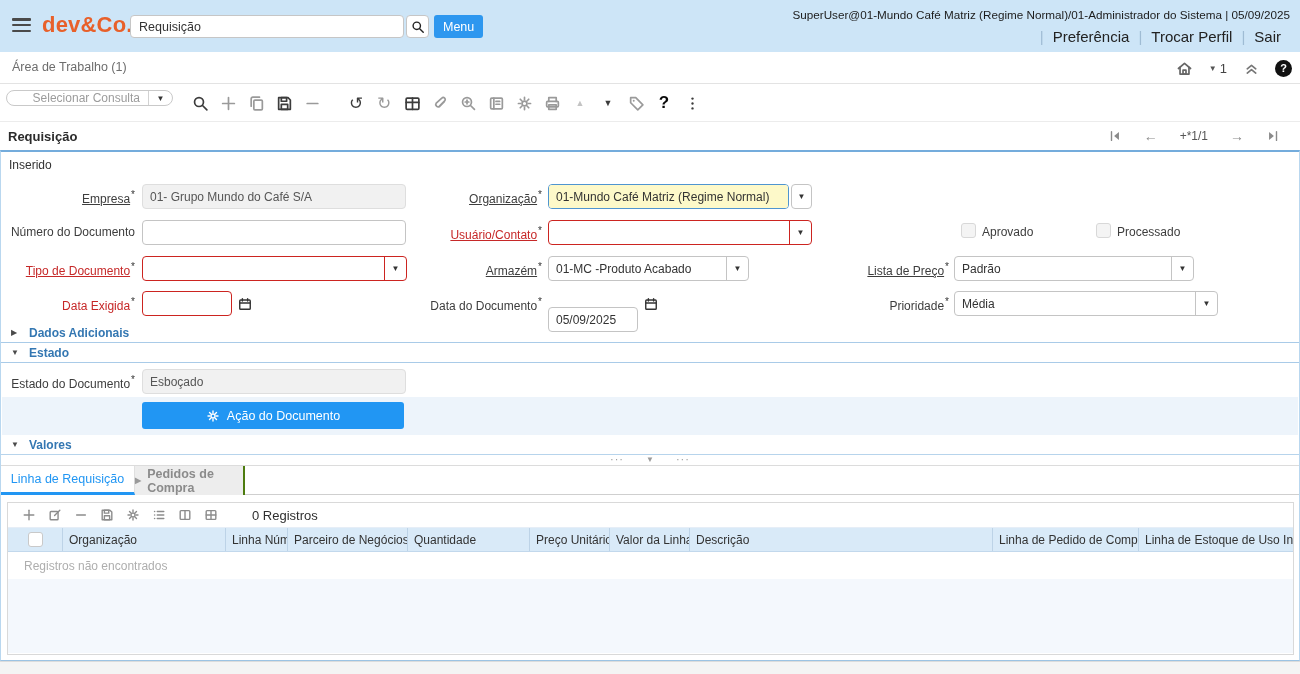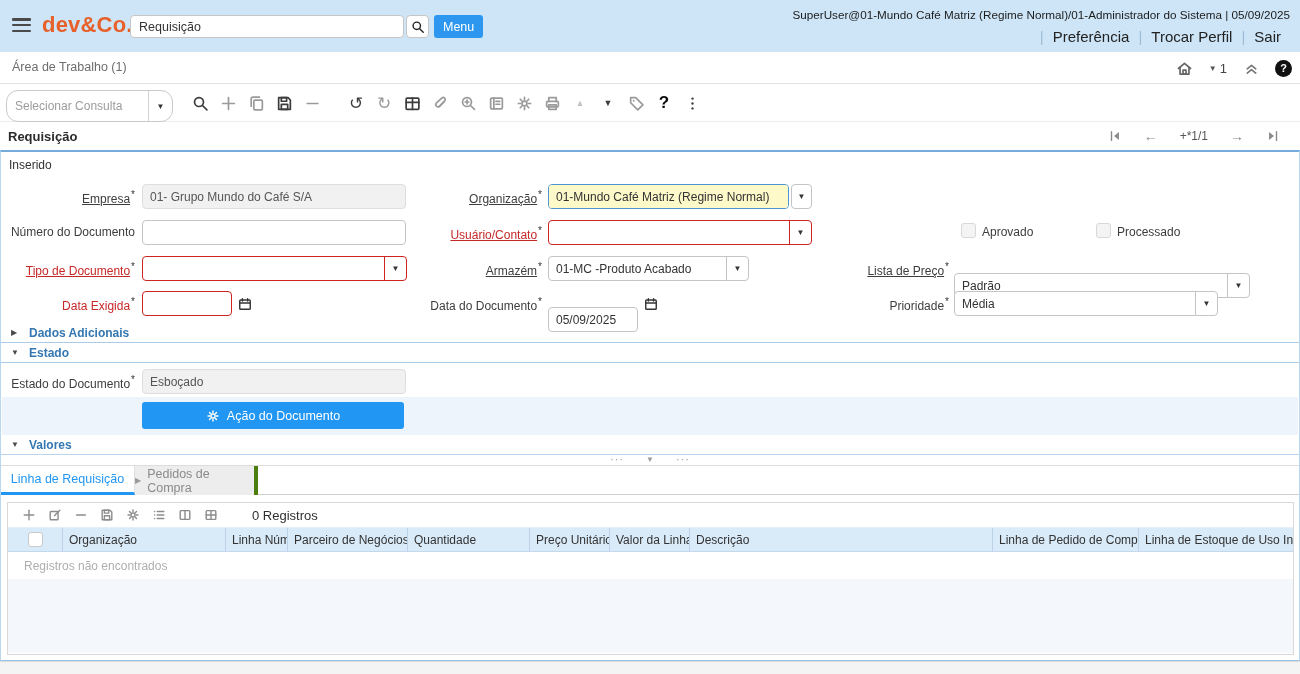--- a/index.html
+++ b/index.html
@@ -37,22 +37,22 @@
   .closex::after { content:"×"; }
   .striptools { position:absolute; right:8px; top:0; height:32px; display:flex; align-items:center; gap:10px; }
   .navcountwrap { display:flex; align-items:center; gap:3px; color:#444; font-size:13px; cursor:pointer; }
   .minicaret { font-size:8px; color:#555; }
   .minicaret::after { content:"▼"; }
   .helpbadge { width:17px; height:17px; border-radius:50%; background:#111; color:#fff; font-weight:bold;
     font-size:11px; display:flex; align-items:center; justify-content:center; cursor:pointer; }
   .helpbadge::after { content:"?"; }
   
   .toolbar { position:absolute; left:0; top:84px; width:1300px; height:38px; background:#fff; border-bottom:1px solid #ececec; }
-  .selconsulta { position:absolute; left:6px; top:6px; width:167px; height:32px; border:1px solid #c9c9c9; border-radius:12px;
-    display:flex; align-items:center; background:#fff; cursor:pointer; }
+  .selconsulta { position:absolute; left:6px; top:6px; width:167px; height:16px; border:1px solid #c9c9c9; border-radius:12px;
+    display:flex; align-items:center; background:#fff; cursor:pointer;text-align:right; }
   .selconsulta .ph { flex:1; padding:0 8px; color:#9c9c9c; font-size:12px; white-space:nowrap; overflow:hidden; }
   .selconsulta .car { width:24px; align-self:stretch; border-left:1px solid #d2d2d2; display:flex; align-items:center; justify-content:center; font-size:8px; color:#333; }
   .selconsulta .car::after { content:"▼"; }
   .tbicons { position:absolute; left:186px; top:5px; display:flex; align-items:center; }
   .icbtn { width:28px; height:28px; display:flex; align-items:center; justify-content:center; cursor:pointer; background:none; border:none; }
   .gap { width:16px; }
   .ic-dark { color:#3c3c3c; } .ic-gray { color:#9a9a9a; } .ic-light { color:#c3c3c3; } .ic-black { color:#0a0a0a; }
   .svgic { width:17px; height:17px; display:block; fill:none; stroke:currentColor; stroke-width:1.6; stroke-linecap:round; stroke-linejoin:round; }
   .svgsm { width:14px; height:14px; display:block; fill:none; stroke:currentColor; stroke-width:1.6; stroke-linecap:round; stroke-linejoin:round; }
   .gl { font-size:17px; line-height:1; }
@@ -106,21 +106,21 @@
     border:none; border-radius:3px; font-family:inherit; font-size:12.5px; display:flex; align-items:center; justify-content:center; gap:7px; cursor:pointer; }
   .splitter { position:absolute; left:0; top:301px; width:1298px; height:12px; display:flex; align-items:center; justify-content:center; gap:22px; color:#9b9b9b; }
   .sdots { font-size:11px; letter-spacing:1px; cursor:pointer; }
   .sdots::after { content:"···"; }
   .scaret { font-size:8px; cursor:pointer; }
   .scaret::after { content:"▼"; }
   
   .childtabs { position:absolute; left:0; top:313px; width:1298px; height:30px; border-top:1px solid #dcdcdc; border-bottom:1px solid #cfcfcf; background:#fff; }
   .ctab { position:absolute; top:0; height:29px; display:flex; align-items:center; justify-content:center; gap:6px; font-size:12.5px; cursor:pointer; }
   .ctab.active { left:0; width:134px; color:#2196f3; background:#fff; border-right:1px solid #e0e0e0; border-bottom:3px solid #2196f3; }
-  .ctab.inactive { left:134px; width:123px; color:#8b8b8b; background:#ededed; border-right:4px solid #4d7c0f; }
+  .ctab.inactive { left:134px; width:110px; color:#8b8b8b; background:#ededed; border-right:2px solid #4d7c0f;font-weight:bold; }
   .ctab .pre { font-size:8px; color:#9a9a9a; }
   .ctab .pre::after { content:"▶"; }
   
   .gridpanel { position:absolute; left:6px; top:350px; width:1287px; height:153px; border:1px solid #d9d9d9; background:#fff; overflow:hidden; }
   .gridtb { height:24px; display:flex; align-items:center; padding-left:8px; }
   .gicbtn { width:26px; height:22px; display:flex; align-items:center; justify-content:center; background:none; border:none; color:#8c8c8c; cursor:pointer; }
   .reccount { margin-left:28px; color:#2f2f2f; font-size:13px; }
   .gridhead { height:25px; display:flex; background:#d9eaf8; border-top:1px solid #e6eef7; border-bottom:1px solid #c2d8ec; }
   .ghcell { display:flex; align-items:center; padding:0 6px; border-right:1px solid #bdd3e7; color:#333; font-size:12px;
     white-space:nowrap; overflow:hidden; flex-shrink:0; cursor:pointer; }
@@ -352,21 +352,21 @@
     <div class="combo redb" style="left:141px;top:104px;width:265px">
       <span class="ctext"></span>
       <span class="carr"></span>
     </div>
     <div class="flabel req" style="left:400px;top:109px;width:141px"><span class="ltext lu">Armazém</span></div>
     <div class="combo" style="left:547px;top:104px;width:201px">
       <span class="ctext">01-MC -Produto Acabado</span>
       <span class="carr"></span>
     </div>
     <div class="flabel req" style="left:810px;top:109px;width:138px"><span class="ltext lu">Lista de Preço</span></div>
-    <div class="combo" style="left:953px;top:121px;width:296px">
+    <div class="combo" style="left:953px;top:104px;width:240px">
       <span class="ctext">Padrão</span>
       <span class="carr"></span>
     </div>
 
     <div class="flabel red req" style="left:0;top:144px;width:134px"><span class="ltext">Data Exigida</span></div>
     <input class="tinput redb abs" style="left: 141px; top: 139px; width: 90px;" value="">
     <button class="calbtn" style="left:237px;top:142px">
         <svg class="svgsm" viewBox="0 0 16 16">
           <rect x="2" y="3.5" width="12" height="10.5" rx="1"></rect>
           <line x1="2" y1="6.8" x2="14" y2="6.8"></line>

